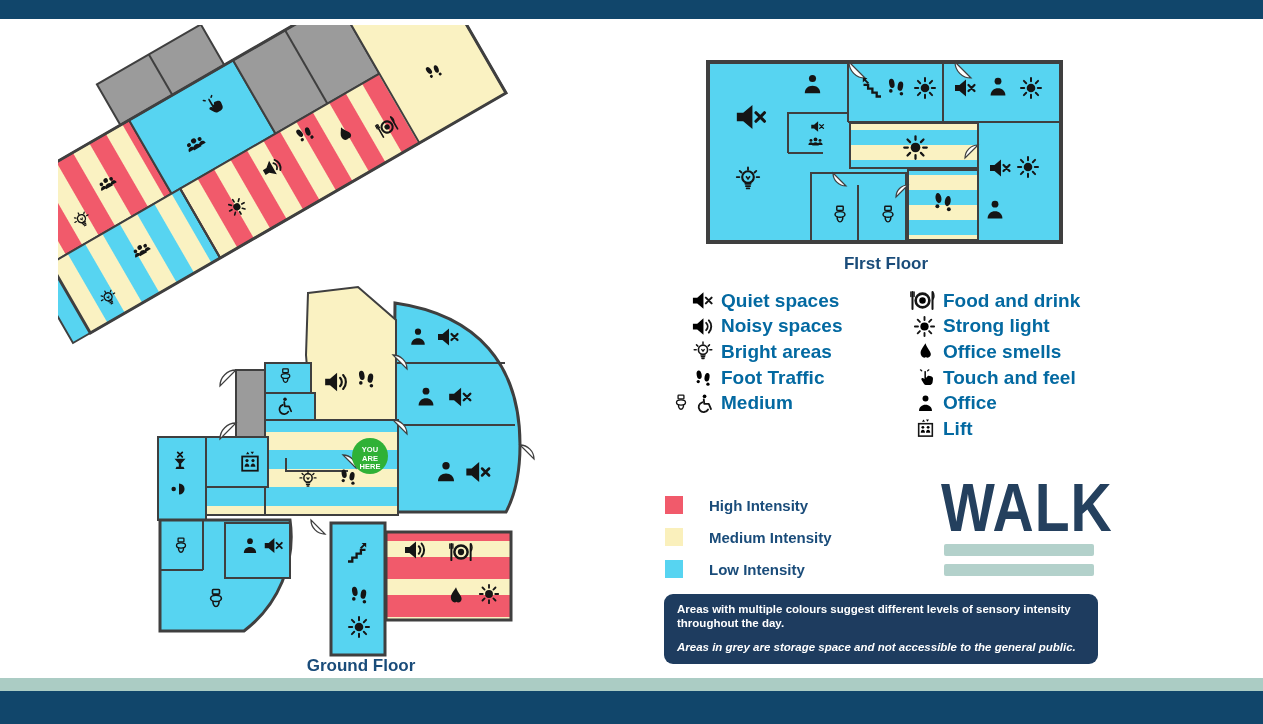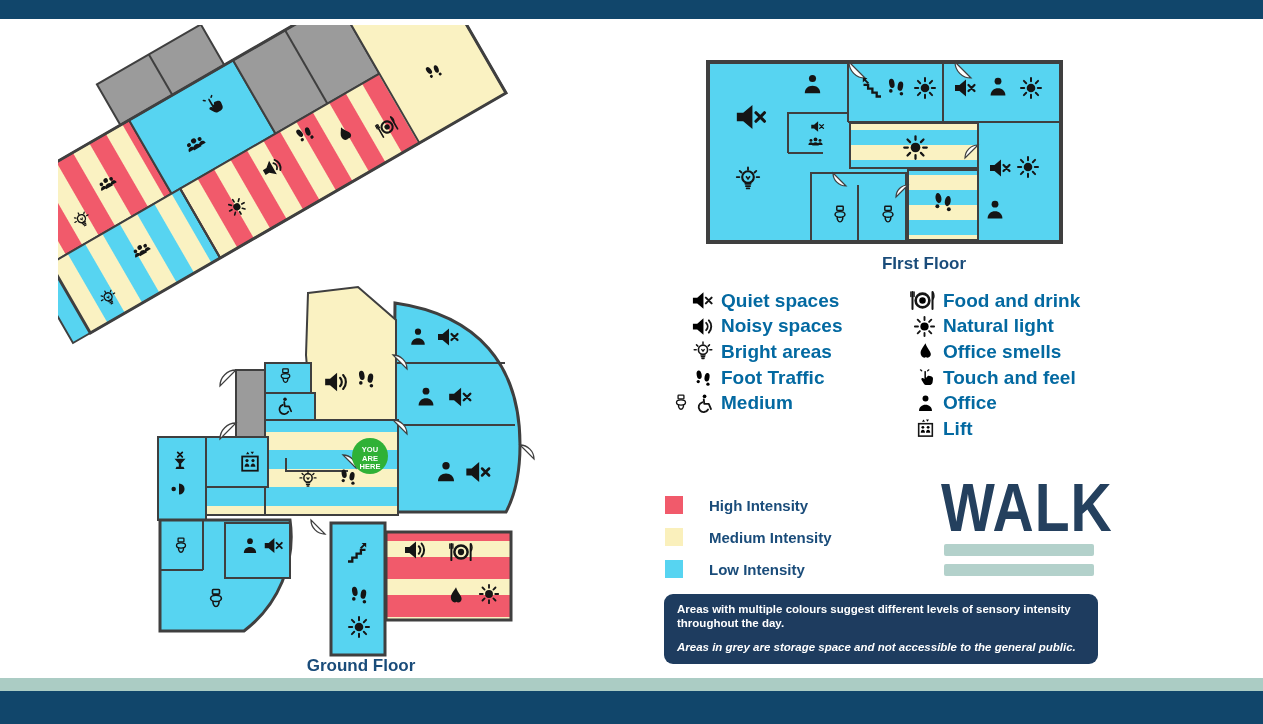--- a/index.html
+++ b/index.html
@@ -6,21 +6,21 @@
   body{width:1263px;height:724px;position:relative;overflow:hidden;
        font-family:"Liberation Sans",sans-serif;}
   .band{position:absolute;left:0;width:100%;}
   #band-top{top:0;height:19px;background:#11466b;}
   #band-sage{top:678px;height:13px;background:#abccc4;}
   #band-bottom{top:691px;height:33px;background:#11466b;}
 
   .floor-label{position:absolute;width:220px;text-align:center;
       font-size:17px;font-weight:bold;color:#1a4c7a;}
   #ground-label{left:251px;top:656px;}
-  #first-label{left:814px;top:254px;}
+  #first-label{left:776px;top:254px;}
 
   svg text{font-family:"Liberation Sans",sans-serif;}
 
   
   #legend{position:absolute;left:666px;top:288px;width:440px;}
   .leg-col{position:absolute;top:0;}
   #leg-col1{left:0;width:218px;}
   #leg-col2{left:222px;width:218px;}
   .leg-row{display:flex;align-items:center;height:25.6px;}
   .leg-ic{width:48px;display:flex;justify-content:flex-end;align-items:center;gap:2px;flex:none;}
@@ -380,21 +380,21 @@
           </svg>
         </span>
       <span class="leg-label">Food and drink</span>
     </div>
     <div class="leg-row">
       <span class="leg-ic">
           <svg width="23" height="23">
             <use href="#i-natural-light"></use>
           </svg>
         </span>
-      <span class="leg-label">Natural light</span>
+      <span class="leg-label">Strong light</span>
     </div>
     <div class="leg-row">
       <span class="leg-ic">
           <svg width="21" height="21">
             <use href="#i-smells"></use>
           </svg>
         </span>
       <span class="leg-label">Office smells</span>
     </div>
     <div class="leg-row">

